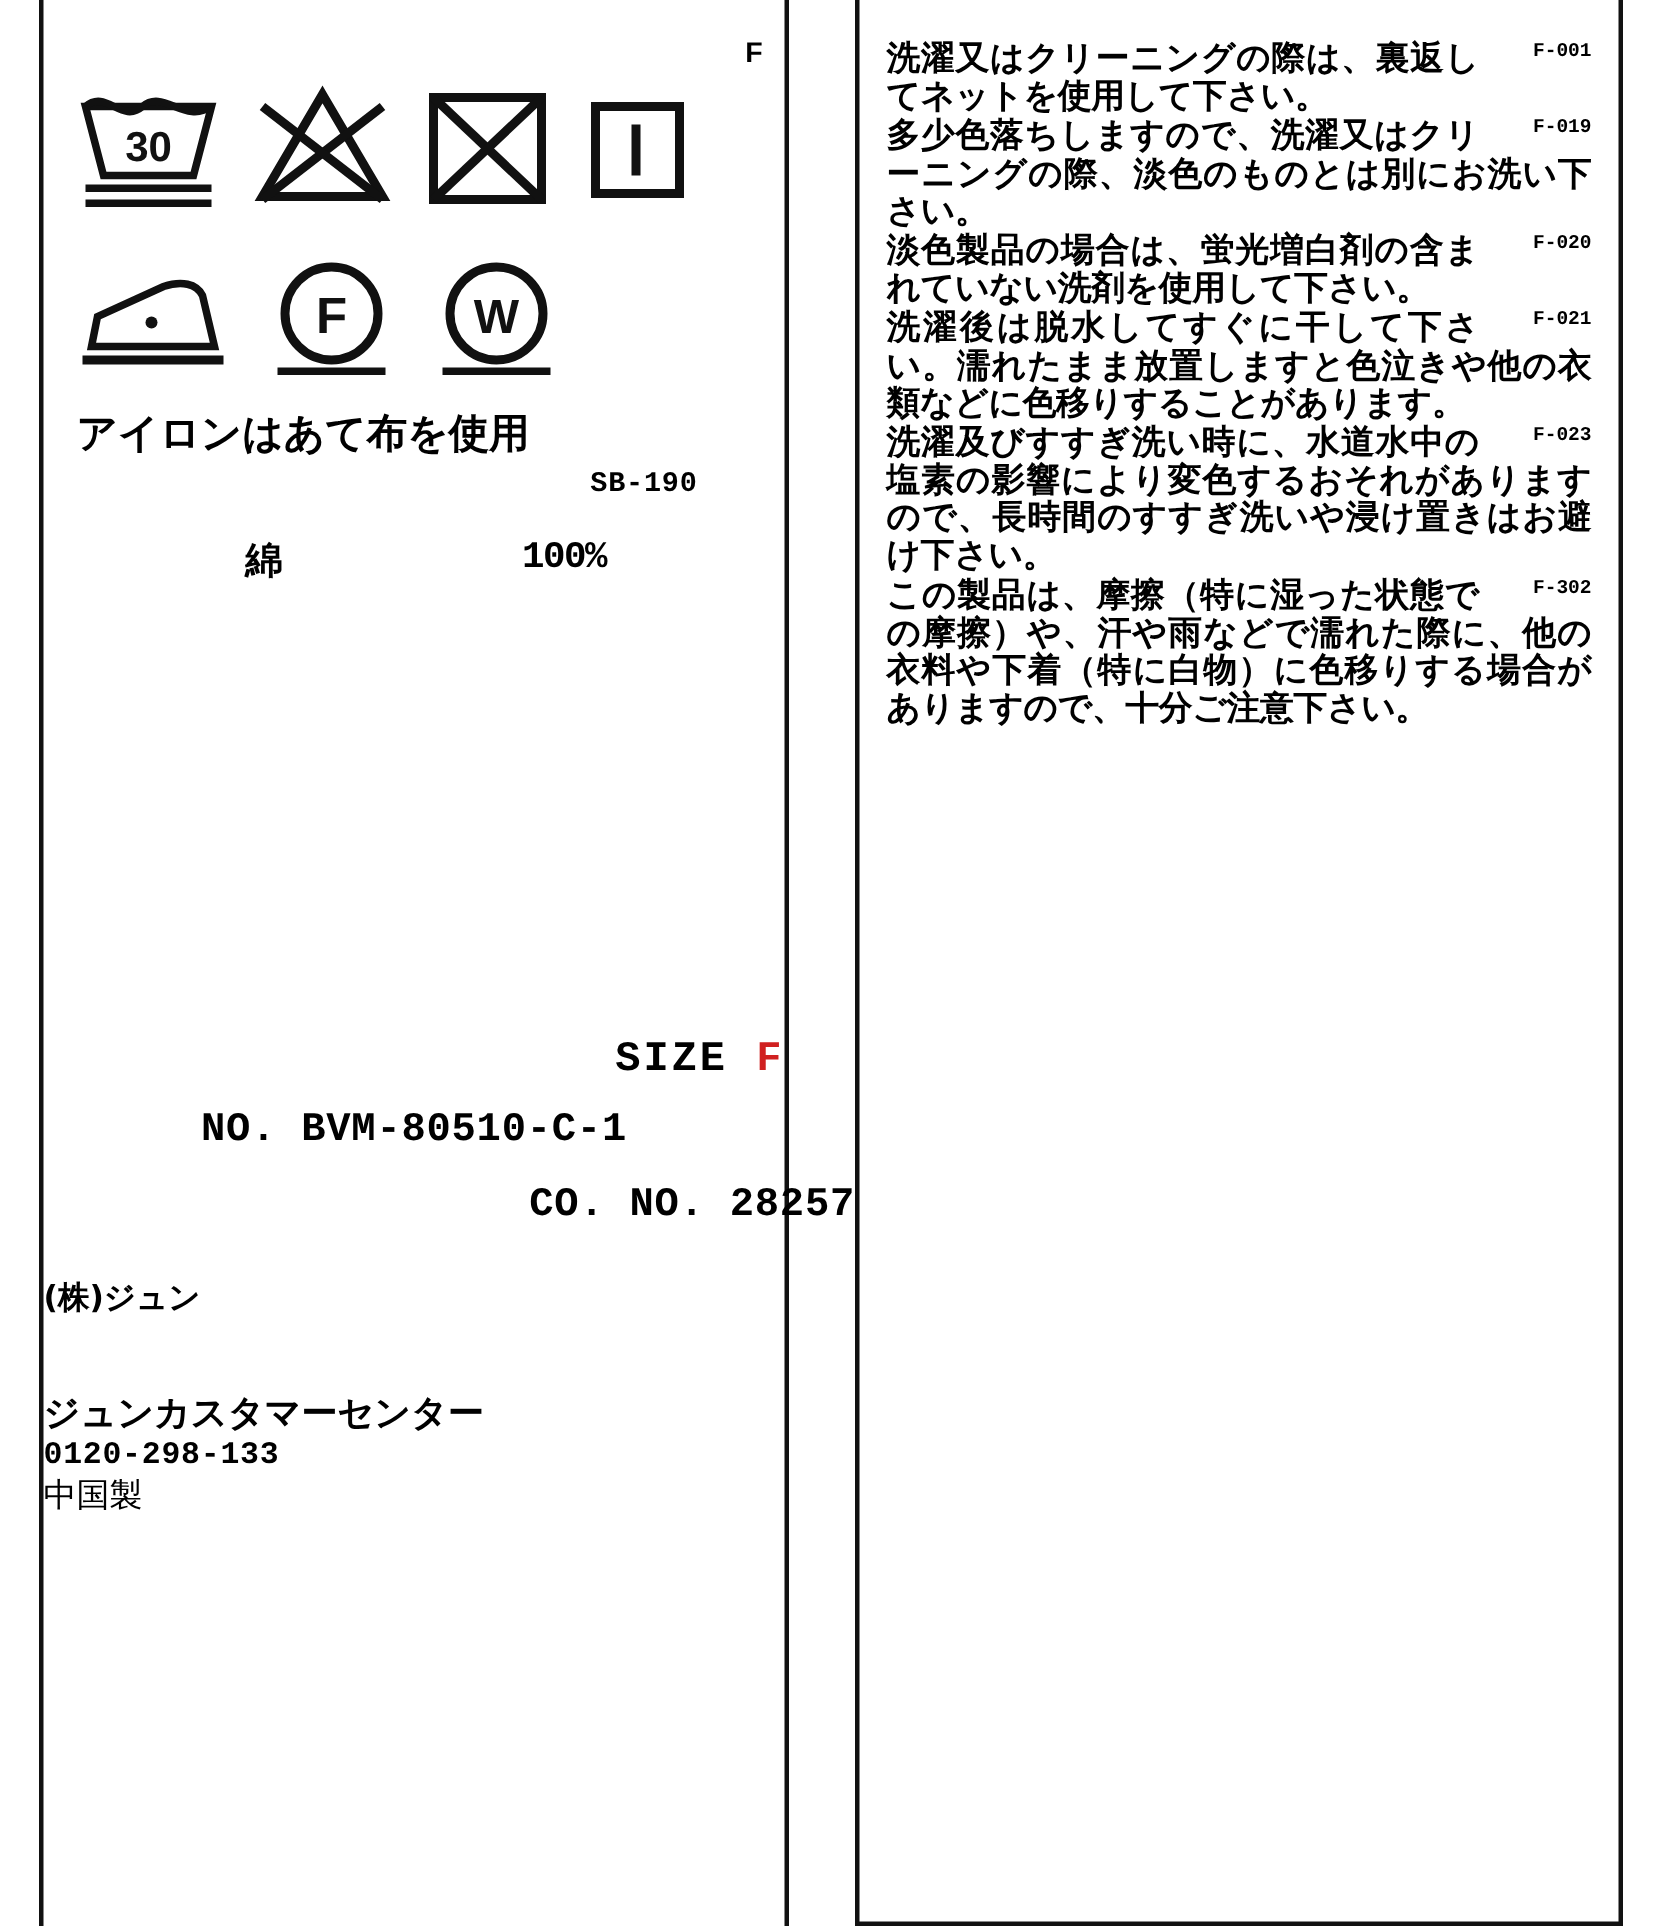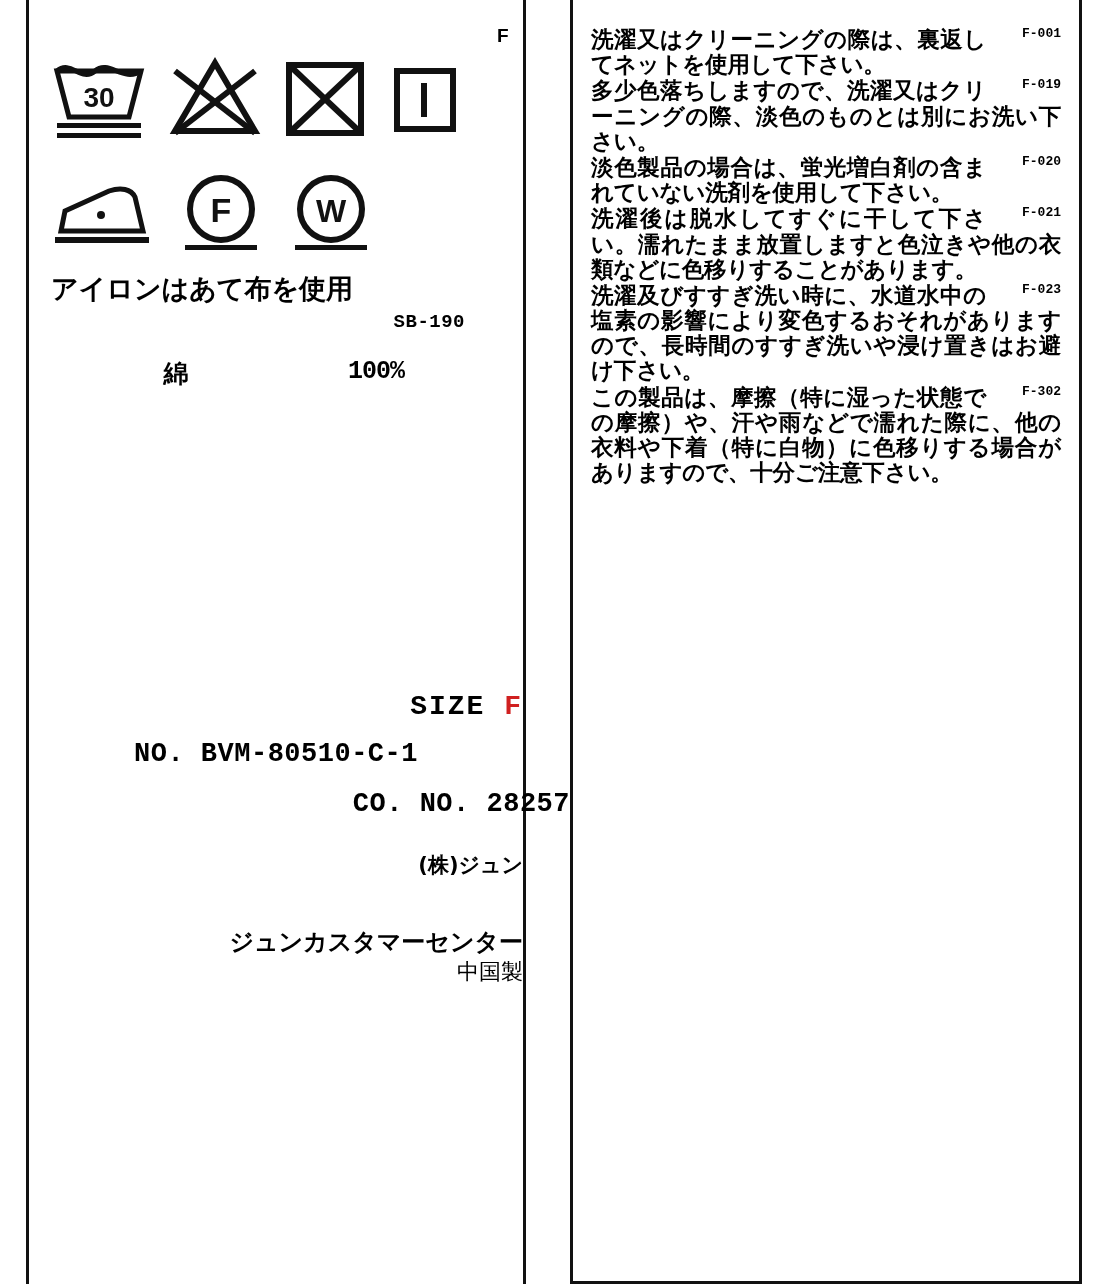--- a/index.html
+++ b/index.html
@@ -140,21 +140,21 @@
     font-size: 27px;
     font-weight: 700;
     letter-spacing: 0.5px;
     margin-left: 47px;
   }
   .company-block {
     position: absolute;
     left: 0;
     top: 855px;
     width: 100%;
-    text-align: right;
+    text-align: left;
     line-height: 1.28;
   }
   .company-name {
     font-family: "DejaVu Sans", sans-serif;
     font-size: 21px;
     font-weight: 700;
   }
   .company-center {
     font-family: "DejaVu Sans", sans-serif;
     font-size: 24px;
@@ -295,20 +295,21 @@
         <span>SIZE</span>
         <span class="size-value">F</span>
       </div>
 
       <div class="no-line">NO. BVM-80510-C-1</div>
       <div class="cono-line">CO. NO.   28257</div>
 
       <div class="company-block">
         <div class="company-name">(株)ジュン</div>
         <div class="company-center">ジュンカスタマーセンター</div>
+        <div class="company-tel">0120-298-133</div>
         <div class="company-origin">中国製</div>
       </div>
 
     </div>
   </div>
 
   <div class="right-panel">
     <div class="notice-list">
 
       <div class="notice">

